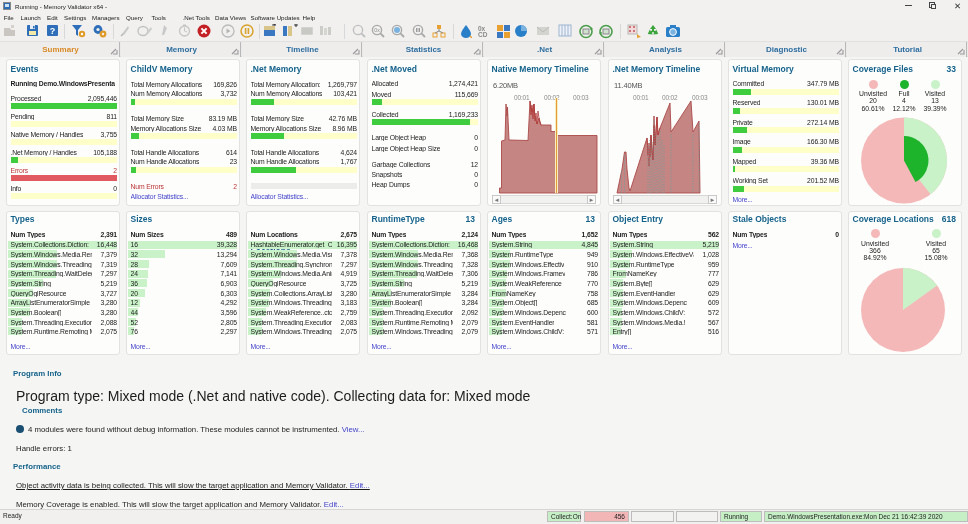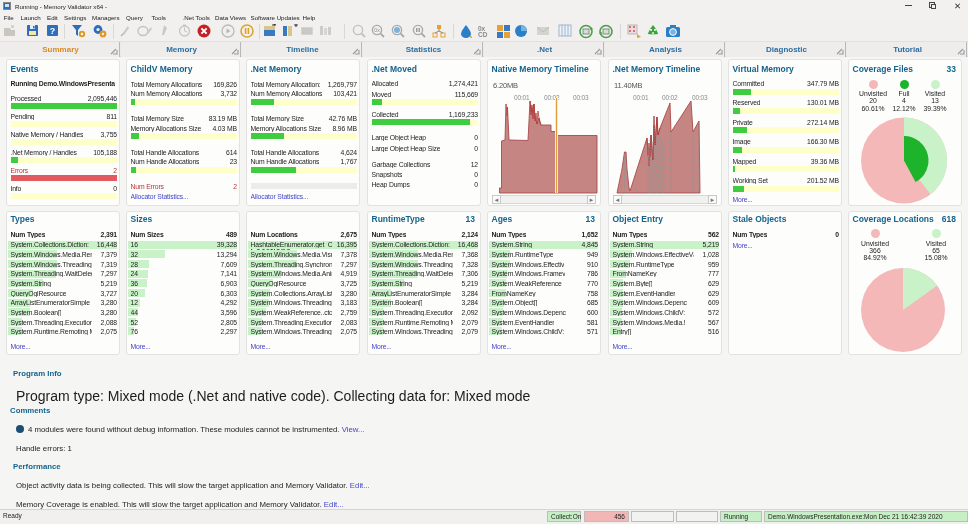--- a/index.html
+++ b/index.html
@@ -632,26 +632,26 @@
 <div class="abs" style="left:931.5px;top:229px;width:9px;height:9px;border-radius:50%;background:#c9f2c9;"></div>
 <div class="abs" style="left:911px;top:239.5px;width:50px;text-align:center;font-size:6.8px;color:#222;">Visited</div>
 <div class="abs" style="left:911px;top:246.9px;width:50px;text-align:center;font-size:6.8px;color:#222;">65</div>
 <div class="abs" style="left:911px;top:254.3px;width:50px;text-align:center;font-size:6.8px;color:#222;">15.08%</div>
 <svg class="abs" style="left:860px;top:267px;" width="86" height="86" viewBox="0 0 86 86">
 <circle cx="43" cy="43" r="42" fill="#f5b8b8"></circle>
 <path d="M43.0 43.0 L43.0 1.0 A42 42 0 0 1 77.1 18.5 z" fill="#c9f2c9"></path>
 </svg>
 <div class="abs" style="left:13px;top:369px;font-size:7.8px;font-weight:bold;color:#15638c;">Program Info</div>
 <div class="abs" style="left:16px;top:387.5px;font-size:14px;color:#1c1c1c;">Program type: Mixed mode (.Net and native code). Collecting data for: Mixed mode</div>
-<div class="abs" style="left:10px;top:406px;font-size:7.8px;font-weight:bold;color:#15638c;">Comments</div>
+<div class="abs" style="left:22px;top:406px;font-size:7.8px;font-weight:bold;color:#15638c;">Comments</div>
 <div class="abs" style="left:16px;top:425px;width:8px;height:8px;border-radius:50%;background:#1b4f72;"></div>
 <div class="abs" style="left:28px;top:425px;font-size:7.8px;color:#1c1c1c;">4 modules were found without debug information. These modules cannot be instrumented. <span class="link">View...</span></div>
 <div class="abs" style="left:16px;top:443.5px;font-size:7.8px;color:#1c1c1c;">Handle errors: 1</div>
 <div class="abs" style="left:13px;top:461.5px;font-size:7.8px;font-weight:bold;color:#15638c;">Performance</div>
-<div class="abs" style="left:16px;top:481px;font-size:7.8px;color:#1c1c1c;">Object activity data is being collected. This will slow the target application and Memory Validator. <span class="link">Edit...</span></div>
+<div class="abs" style="left:16px;top:481px;font-size:7.8px;color:#1c1c1c;text-decoration:underline;">Object activity data is being collected. This will slow the target application and Memory Validator. <span class="link">Edit...</span></div>
 <div class="abs" style="left:16px;top:499.5px;font-size:7.8px;color:#1c1c1c;">Memory Coverage is enabled. This will slow the target application and Memory Validator. <span class="link">Edit...</span></div>
 <div class="abs" style="left:0;top:509px;width:968px;height:15px;background:#f1f0ef;border-top:1px solid #d5d5d3;"></div>
 <div class="abs" style="left:3px;top:512px;font-size:6.5px;color:#222;">Ready</div>
 <div class="abs seg" style="left:547px;width:34px;background:#c6efc6;">Collect:On</div>
 <div class="abs seg" style="left:584px;width:45px;background:#f2b6b6;text-align:right;">456</div>
 <div class="abs seg" style="left:631px;width:43px;background:#f2f2f0;"></div>
 <div class="abs seg" style="left:676px;width:42px;background:#f2f2f0;"></div>
 <div class="abs seg" style="left:720px;width:42px;background:#c6efc6;">Running</div>
 <div class="abs seg" style="left:764px;width:204px;background:#c6efc6;">Demo.WindowsPresentation.exe:Mon Dec 21 16:42:39 2020</div>
 </body></html>

